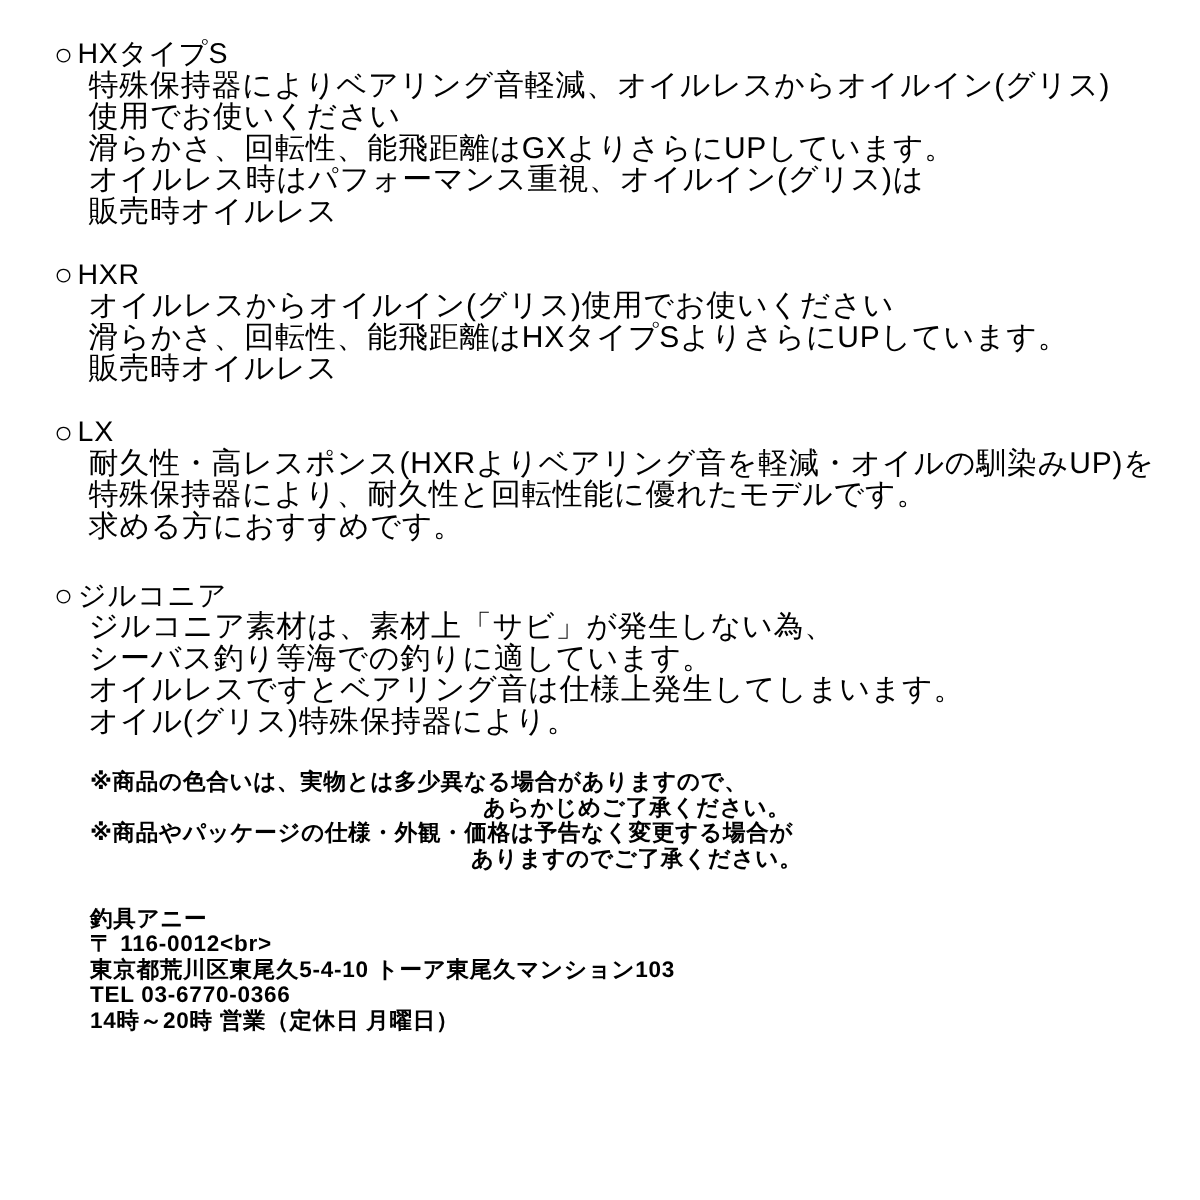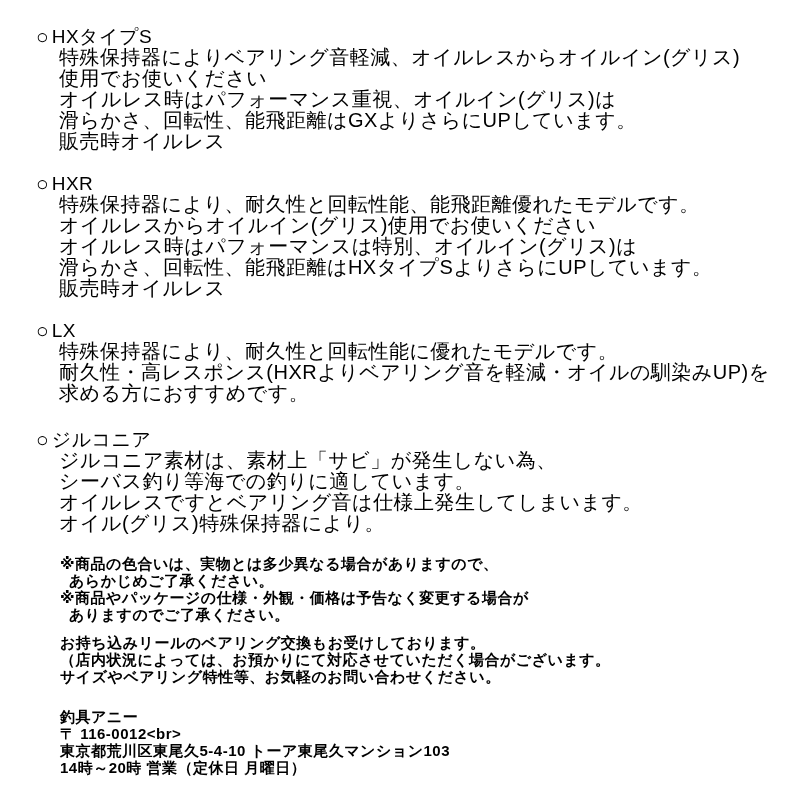--- a/index.html
+++ b/index.html
@@ -38,65 +38,63 @@
   .sec-lx { margin-bottom: 25px; }
   .small {
     margin-left: 24px;
     font-size: 15px;
     line-height: 17px;
     letter-spacing: 0.5px;
     font-weight: bold;
   }
   .small .line { white-space: nowrap; }
   .notes { margin-top: 19px; }
-  .note-cont { padding-left: 9px; }
+  .note-cont { padding-left: 9px; text-align: center; }
   .service { margin-top: 11px; }
   .shop { margin-top: 23px; }
 </style>
 </head>
 <body>
 
 <div class="doc">
 
   <div class="sec">
     <div class="sec-head">
       <span class="marker">○</span>
       <span class="sec-title">HXタイプS</span>
     </div>
     <div class="sec-body">
       <div class="line">特殊保持器によりベアリング音軽減、オイルレスからオイルイン(グリス)</div>
       <div class="line">使用でお使いください</div>
+      <div class="line">滑らかさ、回転性、能飛距離はGXよりさらにUPしています。</div>
       <div class="line">オイルレス時はパフォーマンス重視、オイルイン(グリス)は</div>
-      <div class="line">滑らかさ、回転性、能飛距離はGXよりさらにUPしています。</div>
       <div class="line">販売時オイルレス</div>
     </div>
   </div>
 
   <div class="sec">
     <div class="sec-head">
       <span class="marker">○</span>
       <span class="sec-title">HXR</span>
     </div>
     <div class="sec-body">
-      <div class="line">特殊保持器により、耐久性と回転性能、能飛距離優れたモデルです。</div>
       <div class="line">オイルレスからオイルイン(グリス)使用でお使いください</div>
-      <div class="line">オイルレス時はパフォーマンスは特別、オイルイン(グリス)は</div>
       <div class="line">滑らかさ、回転性、能飛距離はHXタイプSよりさらにUPしています。</div>
       <div class="line">販売時オイルレス</div>
     </div>
   </div>
 
   <div class="sec sec-lx">
     <div class="sec-head">
       <span class="marker">○</span>
       <span class="sec-title">LX</span>
     </div>
     <div class="sec-body">
+      <div class="line">耐久性・高レスポンス(HXRよりベアリング音を軽減・オイルの馴染みUP)を</div>
       <div class="line">特殊保持器により、耐久性と回転性能に優れたモデルです。</div>
-      <div class="line">耐久性・高レスポンス(HXRよりベアリング音を軽減・オイルの馴染みUP)を</div>
       <div class="line">求める方におすすめです。</div>
     </div>
   </div>
 
   <div class="sec">
     <div class="sec-head">
       <span class="marker">○</span>
       <span class="sec-title">ジルコニア</span>
     </div>
     <div class="sec-body">
@@ -107,26 +105,22 @@
     </div>
   </div>
 
   <div class="small notes">
     <div class="line">※商品の色合いは、実物とは多少異なる場合がありますので、</div>
     <div class="line note-cont">あらかじめご了承ください。</div>
     <div class="line">※商品やパッケージの仕様・外観・価格は予告なく変更する場合が</div>
     <div class="line note-cont">ありますのでご了承ください。</div>
   </div>
 
-  <div class="small service">
-    <div class="line">お持ち込みリールのベアリング交換もお受けしております。</div>
-    <div class="line">（店内状況によっては、お預かりにて対応させていただく場合がございます。</div>
-    <div class="line">サイズやベアリング特性等、お気軽のお問い合わせください。</div>
-  </div>
 
   <div class="small shop">
     <div class="line">釣具アニー</div>
     <div class="line">〒 116-0012&lt;br&gt;</div>
     <div class="line">東京都荒川区東尾久5-4-10 トーア東尾久マンション103</div>
+    <div class="line">TEL 03-6770-0366</div>
     <div class="line">14時～20時 営業（定休日 月曜日）</div>
   </div>
 
 </div>
 
 </body></html>

